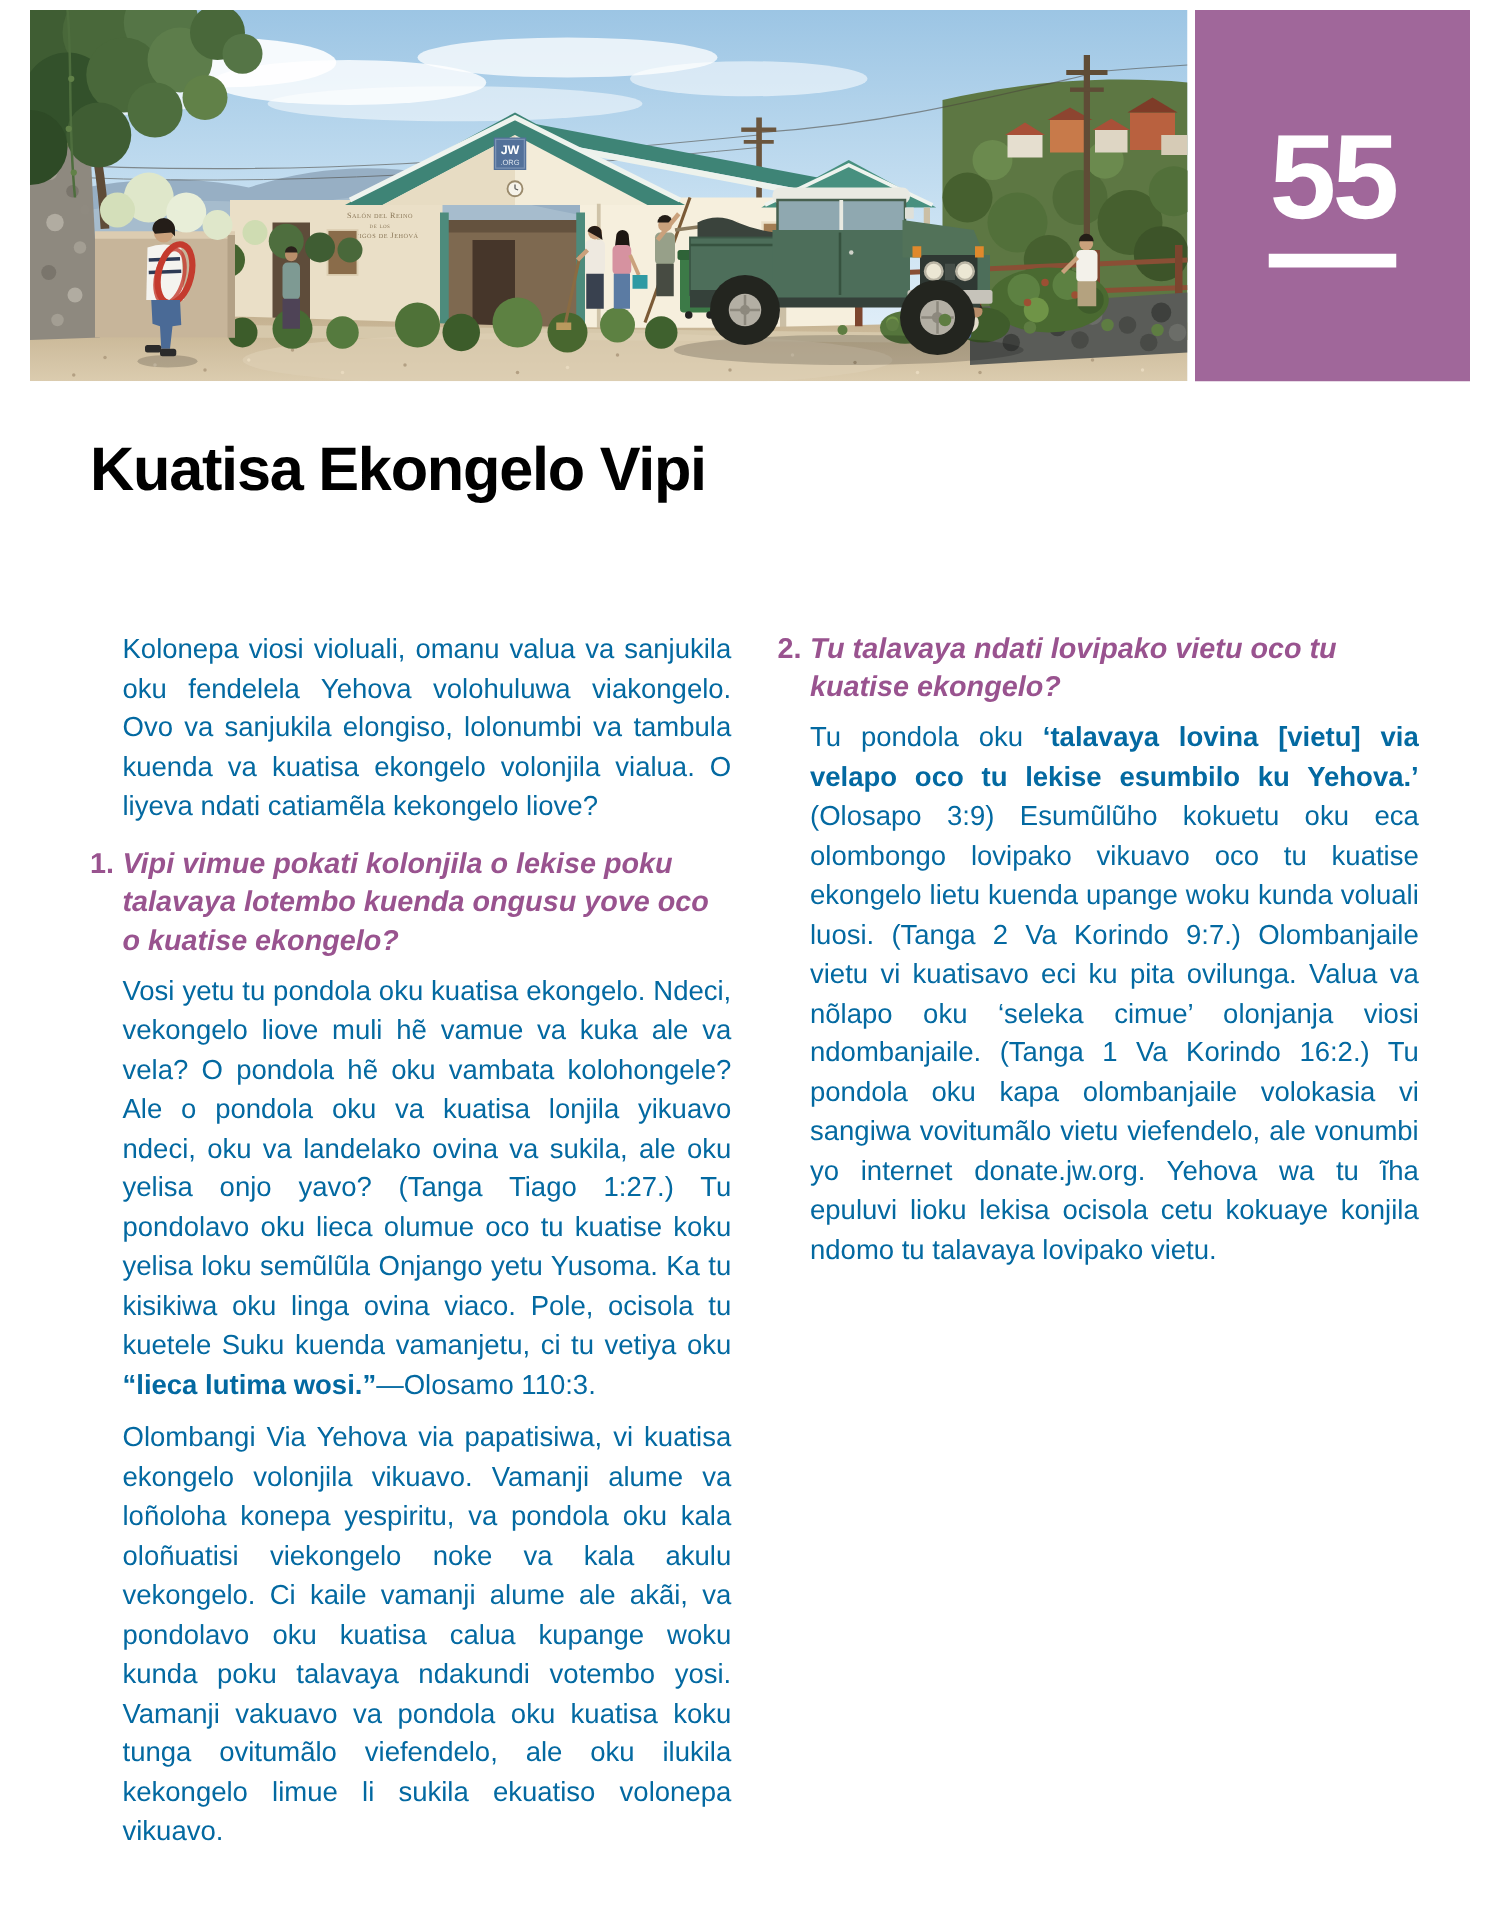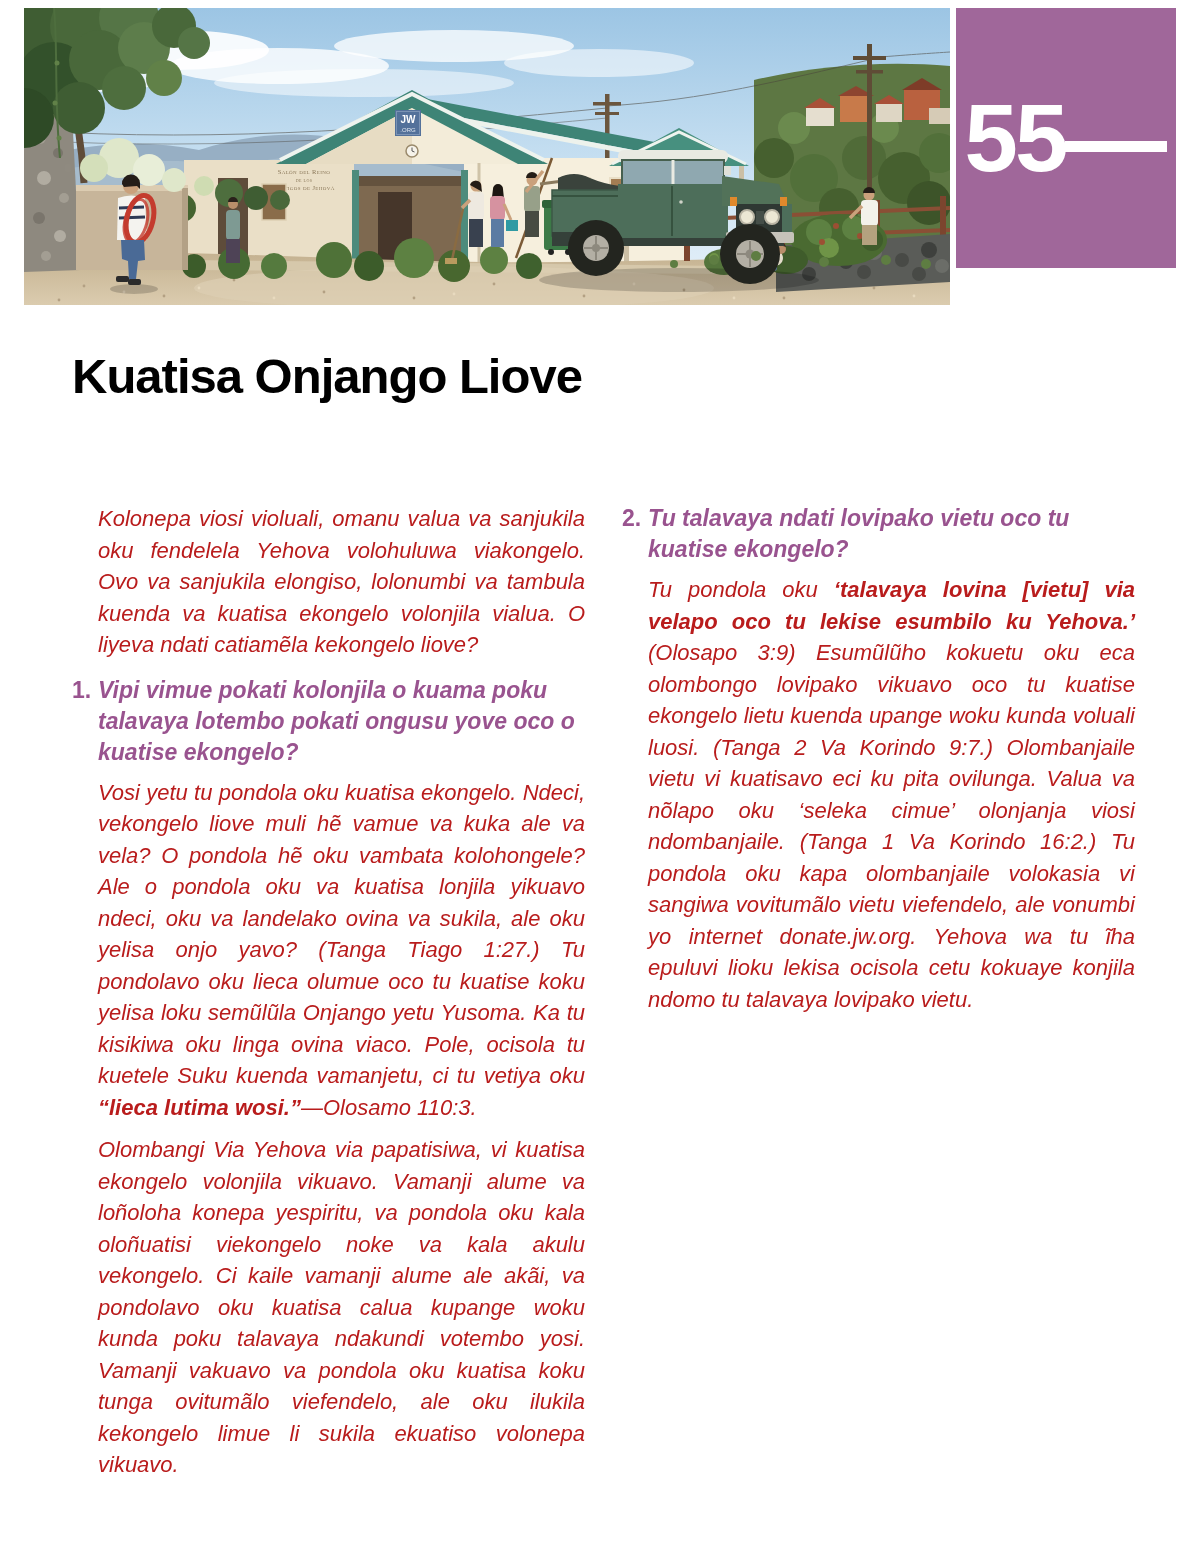--- a/index.html
+++ b/index.html
@@ -5,43 +5,43 @@
   html,body { margin:0; padding:0; background:#ffffff; }
   .page {
     position:relative; width:1200px; height:1543px; background:#ffffff;
     font-family:"Liberation Sans", sans-serif; overflow:hidden;
   }
   
   .hero { position:absolute; top:8px; left:24px; width:1152px; height:297px; }
   .photo { position:absolute; top:0; left:0; width:1014px; height:297px; overflow:hidden; }
   .photo svg { display:block; }
   .badge {
-    position:absolute; top:0; left:932px; width:220px; height:260px;
-    background:#a0679a; display:flex; flex-direction:row;
+    position:absolute; top:0; left:932px; width:220px; height:297px;
+    background:#a0679a; display:flex; flex-direction:column;
     align-items:center; justify-content:center;
   }
   .badge-number {
     color:#ffffff; font-size:96px; font-weight:700; line-height:0.9;
     letter-spacing:-3px;
   }
   .badge-bar { width:102px; height:11px; background:#ffffff; margin-top:17px; }
   
   .title {
     position:absolute; top:348px; left:72px; margin:0;
     font-size:49px; font-weight:700; letter-spacing:-1px; color:#000000;
   }
   
   .columns {
     position:absolute; top:503px; left:72px; width:1063px;
     display:flex; gap:37px;
   }
   .col { width:513px; }
   .para {
     margin:0 0 11px 26px; width:487px; text-align:justify;
-    font-size:22px; line-height:31.5px; color:#b91c1c;font-style:italic;
+    font-size:22px; line-height:31.5px; color:#0369a1;
   }
   .para .bold { font-weight:700; }
   .question {
     display:flex; margin:14px 0 9px 0;
     font-size:23px; line-height:31px; font-weight:700; color:#99538f;
   }
   .col .question:first-child { margin-top:0; }
   .qnum { width:26px; flex:none; }
   .qtext { flex:1;font-style:italic; }
   
@@ -426,28 +426,28 @@
         </g>
       </svg>
     </div>
 
     <div class="badge">
       <div class="badge-number">55</div>
       <div class="badge-bar"></div>
     </div>
   </div>
 
-  <h1 class="title">Kuatisa Onjango Liove</h1>
+  <h1 class="title">Kuatisa Ekongelo Vipi</h1>
 
   <main class="columns">
     <section class="col">
       <p class="para">Kolonepa viosi violuali, omanu valua va sanjukila oku fendelela Yehova volohuluwa viakongelo. Ovo va sanjukila elongiso, lolonumbi va tambula kuenda va kuatisa ekongelo volonjila vialua. O liyeva ndati catiamẽla kekongelo liove?</p>
       <h2 class="question">
         <span class="qnum">1.</span>
-        <span class="qtext">Vipi vimue pokati kolonjila o kuama poku talavaya lotembo pokati ongusu yove oco o kuatise ekongelo?</span>
+        <span class="qtext">Vipi vimue pokati kolonjila o lekise poku talavaya lotembo kuenda ongusu yove oco o kuatise ekongelo?</span>
       </h2>
       <p class="para"><span>Vosi yetu tu pondola oku kuatisa ekongelo. Ndeci, vekongelo liove muli hẽ vamue va kuka ale va vela? O pondola hẽ oku vambata kolohongele? Ale o pondola oku va kuatisa lonjila yikuavo ndeci, oku va landelako ovina va sukila, ale oku yelisa onjo yavo? (Tanga Tiago 1:27.) Tu pondolavo oku lieca olumue oco tu kuatise koku yelisa loku semũlũla Onjango yetu Yusoma. Ka tu kisikiwa oku linga ovina viaco. Pole, ocisola tu kuetele Suku kuenda vamanjetu, ci tu vetiya oku </span><span class="bold">“lieca lutima wosi.”</span><span>—Olosamo 110:3.</span></p>
       <p class="para"><span>Olombangi Via Yehova via papatisiwa, vi kuatisa ekongelo volonjila vikuavo. Vamanji alume va loñoloha konepa yespiritu, va pondola oku kala oloñuatisi viekongelo noke va kala akulu vekongelo. Ci kaile vamanji alume ale akãi, va pondolavo oku kuatisa calua kupange woku kunda poku talavaya ndakundi votembo yosi. Vamanji vakuavo va pondola oku kuatisa koku tunga ovitumãlo viefendelo, ale oku ilukila kekongelo limue li sukila ekuatiso volonepa vikuavo.</span></p>
     </section>
 
     <section class="col">
       <h2 class="question">
         <span class="qnum">2.</span>
         <span class="qtext">Tu talavaya ndati lovipako vietu oco tu kuatise ekongelo?</span>
       </h2>

